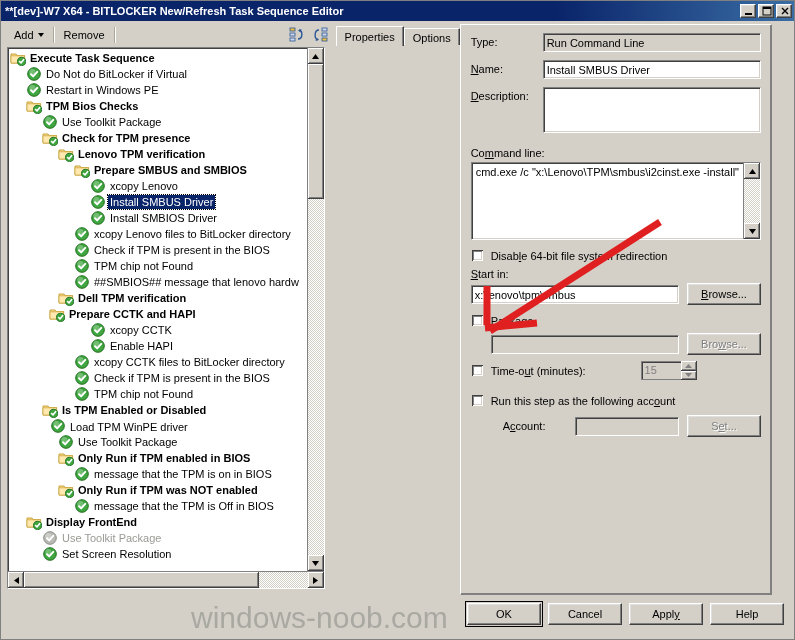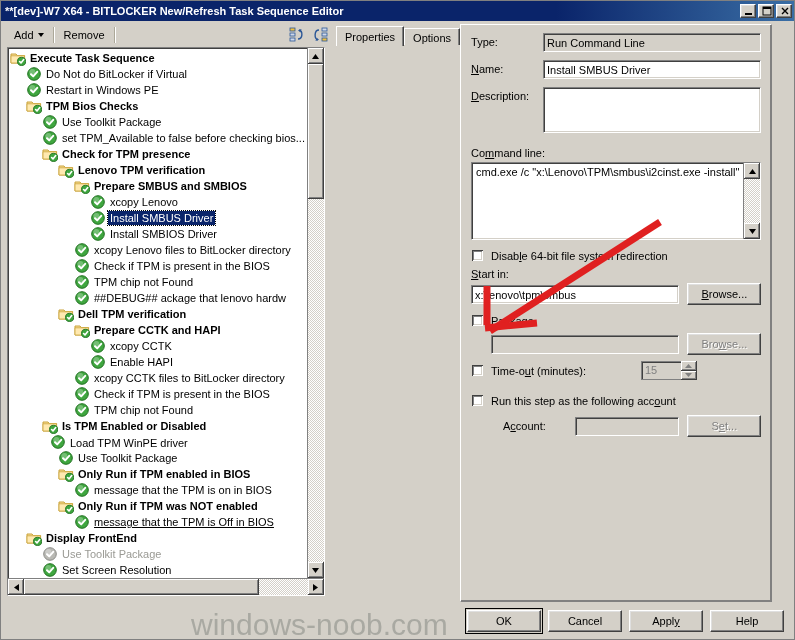--- a/index.html
+++ b/index.html
@@ -480,28 +480,20 @@
                 <span class="tlabel">TPM Bios Checks</span>
               </div>
               <div class="tnode step" style="padding-left: 32px;">
                 <span class="ico"><svg width="16" height="16" viewBox="0 0 16 16">
                     <circle cx="8" cy="8" r="6.3" fill="#3fa63f" stroke="#207020" stroke-width="1"></circle>
                     <circle cx="6.3" cy="6" r="3" fill="#ffffff" opacity="0.28"></circle>
                     <path d="M5 8.2 L7.2 10.4 L11.2 5.8" stroke="#ffffff" stroke-width="2" fill="none" stroke-linecap="round" stroke-linejoin="round"></path>
                   </svg></span>
                 <span class="tlabel">Use Toolkit Package</span>
               </div>
-              <div class="tnode step" style="padding-left: 32px;">
-                <span class="ico"><svg width="16" height="16" viewBox="0 0 16 16">
-                    <circle cx="8" cy="8" r="6.3" fill="#3fa63f" stroke="#207020" stroke-width="1"></circle>
-                    <circle cx="6.3" cy="6" r="3" fill="#ffffff" opacity="0.28"></circle>
-                    <path d="M5 8.2 L7.2 10.4 L11.2 5.8" stroke="#ffffff" stroke-width="2" fill="none" stroke-linecap="round" stroke-linejoin="round"></path>
-                  </svg></span>
-                <span class="tlabel">set TPM_Available to false before checking bios...</span>
-              </div>
               <div class="tnode folder" style="padding-left: 32px;">
                 <span class="ico"><svg width="16" height="16" viewBox="0 0 16 16">
                     <path d="M1 4 L6 4 L7.3 5.6 L14.6 5.6 L14.6 13 L1 13 Z" fill="#fbdf9a" stroke="#c9a33a" stroke-width="1"></path>
                     <path d="M1 5.8 L14.6 5.8 L13.3 13 L1 13 Z" fill="#ffe9b0" stroke="#c9a33a" stroke-width="0.8"></path>
                     <circle cx="11.6" cy="11.4" r="4.1" fill="#3fa63f" stroke="#207020" stroke-width="0.9"></circle>
                     <path d="M9.6 11.5 L11 12.9 L13.7 9.6" stroke="#ffffff" stroke-width="1.6" fill="none" stroke-linecap="round" stroke-linejoin="round"></path>
                   </svg></span>
                 <span class="tlabel">Check for TPM presence</span>
               </div>
               <div class="tnode folder" style="padding-left: 48px;">
@@ -569,32 +561,32 @@
                     <path d="M5 8.2 L7.2 10.4 L11.2 5.8" stroke="#ffffff" stroke-width="2" fill="none" stroke-linecap="round" stroke-linejoin="round"></path>
                   </svg></span>
                 <span class="tlabel">TPM chip not Found</span>
               </div>
               <div class="tnode step" style="padding-left: 64px;">
                 <span class="ico"><svg width="16" height="16" viewBox="0 0 16 16">
                     <circle cx="8" cy="8" r="6.3" fill="#3fa63f" stroke="#207020" stroke-width="1"></circle>
                     <circle cx="6.3" cy="6" r="3" fill="#ffffff" opacity="0.28"></circle>
                     <path d="M5 8.2 L7.2 10.4 L11.2 5.8" stroke="#ffffff" stroke-width="2" fill="none" stroke-linecap="round" stroke-linejoin="round"></path>
                   </svg></span>
-                <span class="tlabel">##DEBUG## ackage that lenovo hardw</span>
+                <span class="tlabel">##SMBIOS## message that lenovo hardw</span>
               </div>
               <div class="tnode folder" style="padding-left: 48px;">
                 <span class="ico"><svg width="16" height="16" viewBox="0 0 16 16">
                     <path d="M1 4 L6 4 L7.3 5.6 L14.6 5.6 L14.6 13 L1 13 Z" fill="#fbdf9a" stroke="#c9a33a" stroke-width="1"></path>
                     <path d="M1 5.8 L14.6 5.8 L13.3 13 L1 13 Z" fill="#ffe9b0" stroke="#c9a33a" stroke-width="0.8"></path>
                     <circle cx="11.6" cy="11.4" r="4.1" fill="#3fa63f" stroke="#207020" stroke-width="0.9"></circle>
                     <path d="M9.6 11.5 L11 12.9 L13.7 9.6" stroke="#ffffff" stroke-width="1.6" fill="none" stroke-linecap="round" stroke-linejoin="round"></path>
                   </svg></span>
                 <span class="tlabel">Dell TPM verification</span>
               </div>
-              <div class="tnode folder" style="padding-left: 64px;">
+              <div class="tnode folder" style="padding-left: 39px;">
                 <span class="ico"><svg width="16" height="16" viewBox="0 0 16 16">
                     <path d="M1 4 L6 4 L7.3 5.6 L14.6 5.6 L14.6 13 L1 13 Z" fill="#fbdf9a" stroke="#c9a33a" stroke-width="1"></path>
                     <path d="M1 5.8 L14.6 5.8 L13.3 13 L1 13 Z" fill="#ffe9b0" stroke="#c9a33a" stroke-width="0.8"></path>
                     <circle cx="11.6" cy="11.4" r="4.1" fill="#3fa63f" stroke="#207020" stroke-width="0.9"></circle>
                     <path d="M9.6 11.5 L11 12.9 L13.7 9.6" stroke="#ffffff" stroke-width="1.6" fill="none" stroke-linecap="round" stroke-linejoin="round"></path>
                   </svg></span>
                 <span class="tlabel">Prepare CCTK and HAPI</span>
               </div>
               <div class="tnode step" style="padding-left: 80px;">
                 <span class="ico"><svg width="16" height="16" viewBox="0 0 16 16">
@@ -680,21 +672,21 @@
               </div>
               <div class="tnode folder" style="padding-left: 48px;">
                 <span class="ico"><svg width="16" height="16" viewBox="0 0 16 16">
                     <path d="M1 4 L6 4 L7.3 5.6 L14.6 5.6 L14.6 13 L1 13 Z" fill="#fbdf9a" stroke="#c9a33a" stroke-width="1"></path>
                     <path d="M1 5.8 L14.6 5.8 L13.3 13 L1 13 Z" fill="#ffe9b0" stroke="#c9a33a" stroke-width="0.8"></path>
                     <circle cx="11.6" cy="11.4" r="4.1" fill="#3fa63f" stroke="#207020" stroke-width="0.9"></circle>
                     <path d="M9.6 11.5 L11 12.9 L13.7 9.6" stroke="#ffffff" stroke-width="1.6" fill="none" stroke-linecap="round" stroke-linejoin="round"></path>
                   </svg></span>
                 <span class="tlabel">Only Run if TPM was NOT enabled</span>
               </div>
-              <div class="tnode step" style="padding-left: 64px; text-decoration: underline;">
+              <div class="tnode step" style="padding-left: 64px;">
                 <span class="ico"><svg width="16" height="16" viewBox="0 0 16 16">
                     <circle cx="8" cy="8" r="6.3" fill="#3fa63f" stroke="#207020" stroke-width="1"></circle>
                     <circle cx="6.3" cy="6" r="3" fill="#ffffff" opacity="0.28"></circle>
                     <path d="M5 8.2 L7.2 10.4 L11.2 5.8" stroke="#ffffff" stroke-width="2" fill="none" stroke-linecap="round" stroke-linejoin="round"></path>
                   </svg></span>
                 <span class="tlabel">message that the  TPM is Off in BIOS</span>
               </div>
               <div class="tnode folder" style="padding-left: 16px;">
                 <span class="ico"><svg width="16" height="16" viewBox="0 0 16 16">
                     <path d="M1 4 L6 4 L7.3 5.6 L14.6 5.6 L14.6 13 L1 13 Z" fill="#fbdf9a" stroke="#c9a33a" stroke-width="1"></path>

